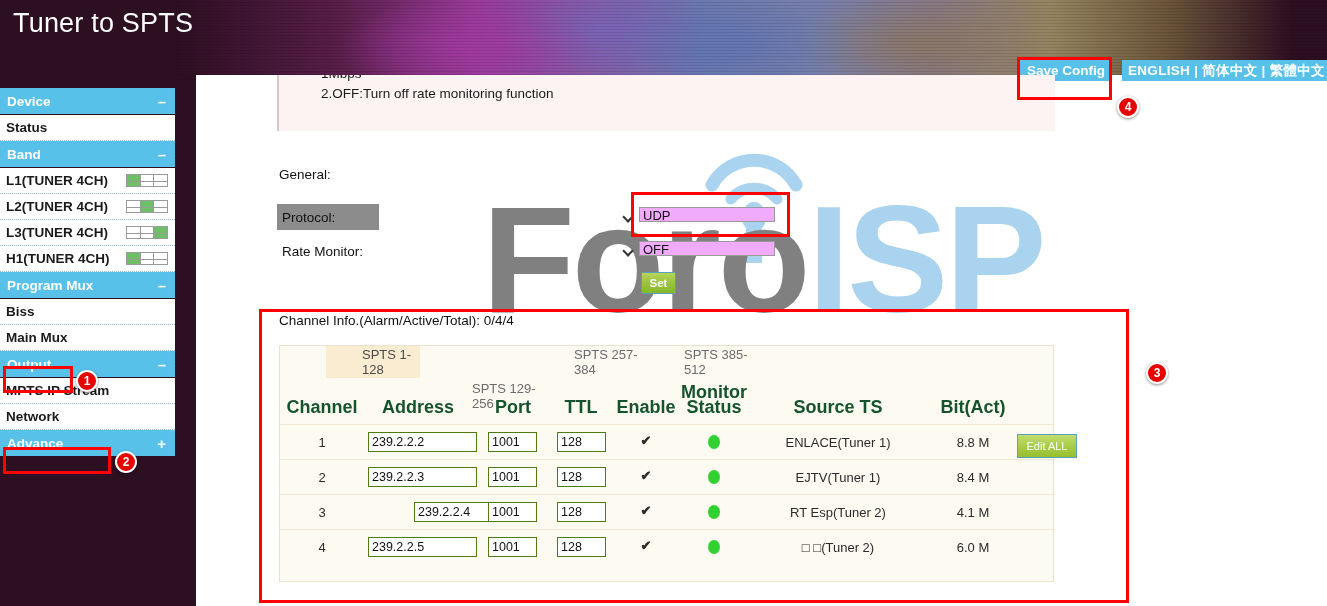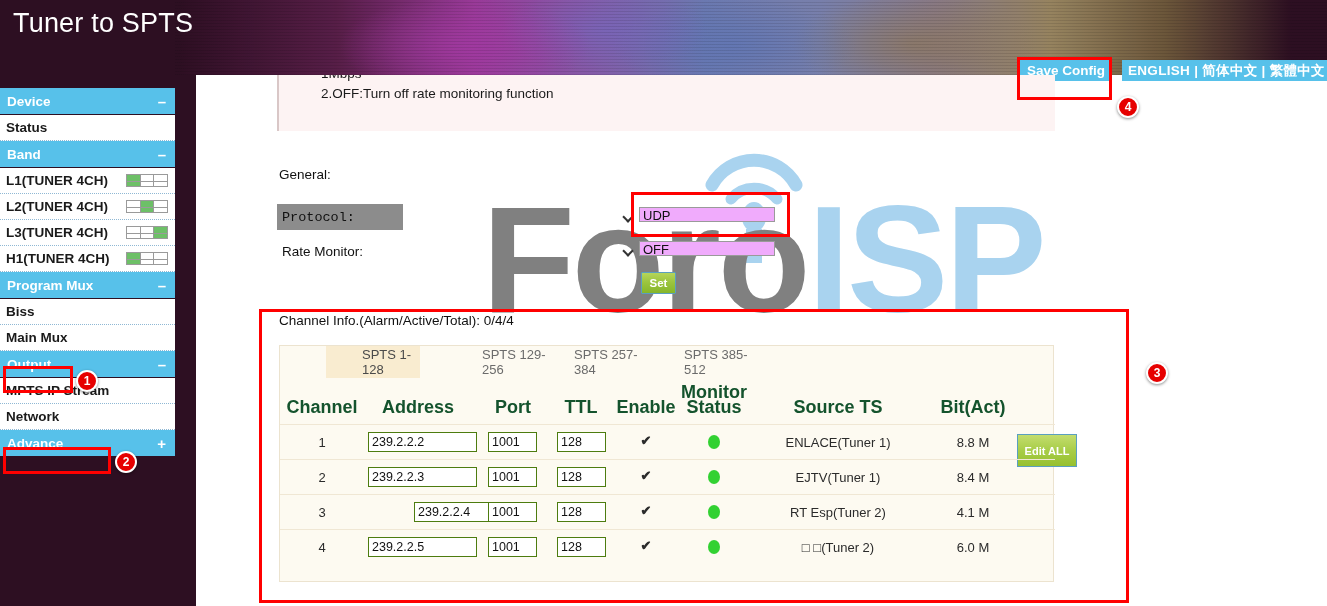--- a/index.html
+++ b/index.html
@@ -101,21 +101,21 @@
   #wm-text .g{ color:#808080; }
   #wm-text .b{ color:#a9d3ef; }
   #wm-tower{ position:absolute; left:498px; top:58px; width:120px; height:130px; }
 
   #general-label{ position:absolute; left:279px; top:167px; font-size:13.5px; color:#111; }
 
   .lbl-cell{
     position:absolute; background:#8c8c8c; color:#111; font-size:13.5px;
     display:flex; align-items:center; padding-left:5px;
   }
-  #lbl-protocol{ left:277px; top:204px; width:126px; height:26px;font-family:Liberation Mono, monospace; }
+  #lbl-protocol{ left:277px; top:204px; width:102px; height:26px; }
   #lbl-rate{ left:277px; top:238px; width:102px; height:26px; background:transparent; }
 
   select.ddl{
     position:absolute; height:15px; width:136px; font-size:13px;
     font-family:"Liberation Sans", sans-serif;
     border:1px solid #9a9a9a; background:#f0abfc; color:#111;
     padding-left:3px; -webkit-appearance:none; appearance:none;
   }
   .ddl-wrap{ position:absolute; }
   .ddl-arrow{
@@ -147,23 +147,23 @@
     display:flex; align-items:center; justify-content:center; cursor:pointer;padding-left:36px;
   }
   .tab.active{ background:#f9ecd0; color:#4a4a4a; }
 
   #thead{ position:absolute; left:0; top:32px; width:100%; height:40px; }
   .th{
     position:absolute; font-size:18px; font-weight:bold; color:#14532d;
     text-align:center; line-height:14px;
   }
   #edit-all{
-    position:absolute; left:737px; top:56px; width:60px; height:33px;
+    position:absolute; left:737px; top:56px; width:60px; height:24px;
     background:linear-gradient(180deg,#c3dd6e 0%, #a8cd48 50%, #96c02f 100%);
-    border:1px solid #5a9fc0; color:#fff; font-size:11px; font-weight:bold;
+    border:1px solid #5a9fc0; color:#fff; font-size:11px; font-weight:normal;
     display:flex; align-items:center; justify-content:center; cursor:pointer;
   }
 
   .trow{
     position:absolute; left:0; width:775px; height:35px;
     border-top:1px solid #f0e7d4;
   }
   .trow .c{ position:absolute; font-size:13px; color:#2b2b2b; text-align:center; }
   .trow input{
     position:absolute; height:20px; font-size:12.5px; color:#111;
@@ -317,21 +317,21 @@
 </div>
 
 <div id="set-btn">Set</div>
 
 <div id="chan-info">Channel Info.(Alarm/Active/Total): 0/4/4</div>
 
 <div id="panel">
 
   <div id="tabs">
     <div class="tab active" style="left:46px;  width:94px;">SPTS 1-128</div>
-    <div class="tab" style="left:166px; width:110px;">SPTS 129-256</div>
+    <div class="tab" style="left:156px; width:110px;margin-top:34px;">SPTS 129-256</div>
     <div class="tab" style="left:258px; width:110px;">SPTS 257-384</div>
     <div class="tab" style="left:368px; width:110px;">SPTS 385-512</div>
   </div>
 
   <div id="thead">
     <div class="th" style="left:2px;   top:22px; width:80px;">Channel</div>
     <div class="th" style="left:88px;  top:22px; width:100px;">Address</div>
     <div class="th" style="left:198px; top:22px; width:70px;">Port</div>
     <div class="th" style="left:274px; top:22px; width:54px;">TTL</div>
     <div class="th" style="left:333px; top:22px; width:66px;">Enable</div>

